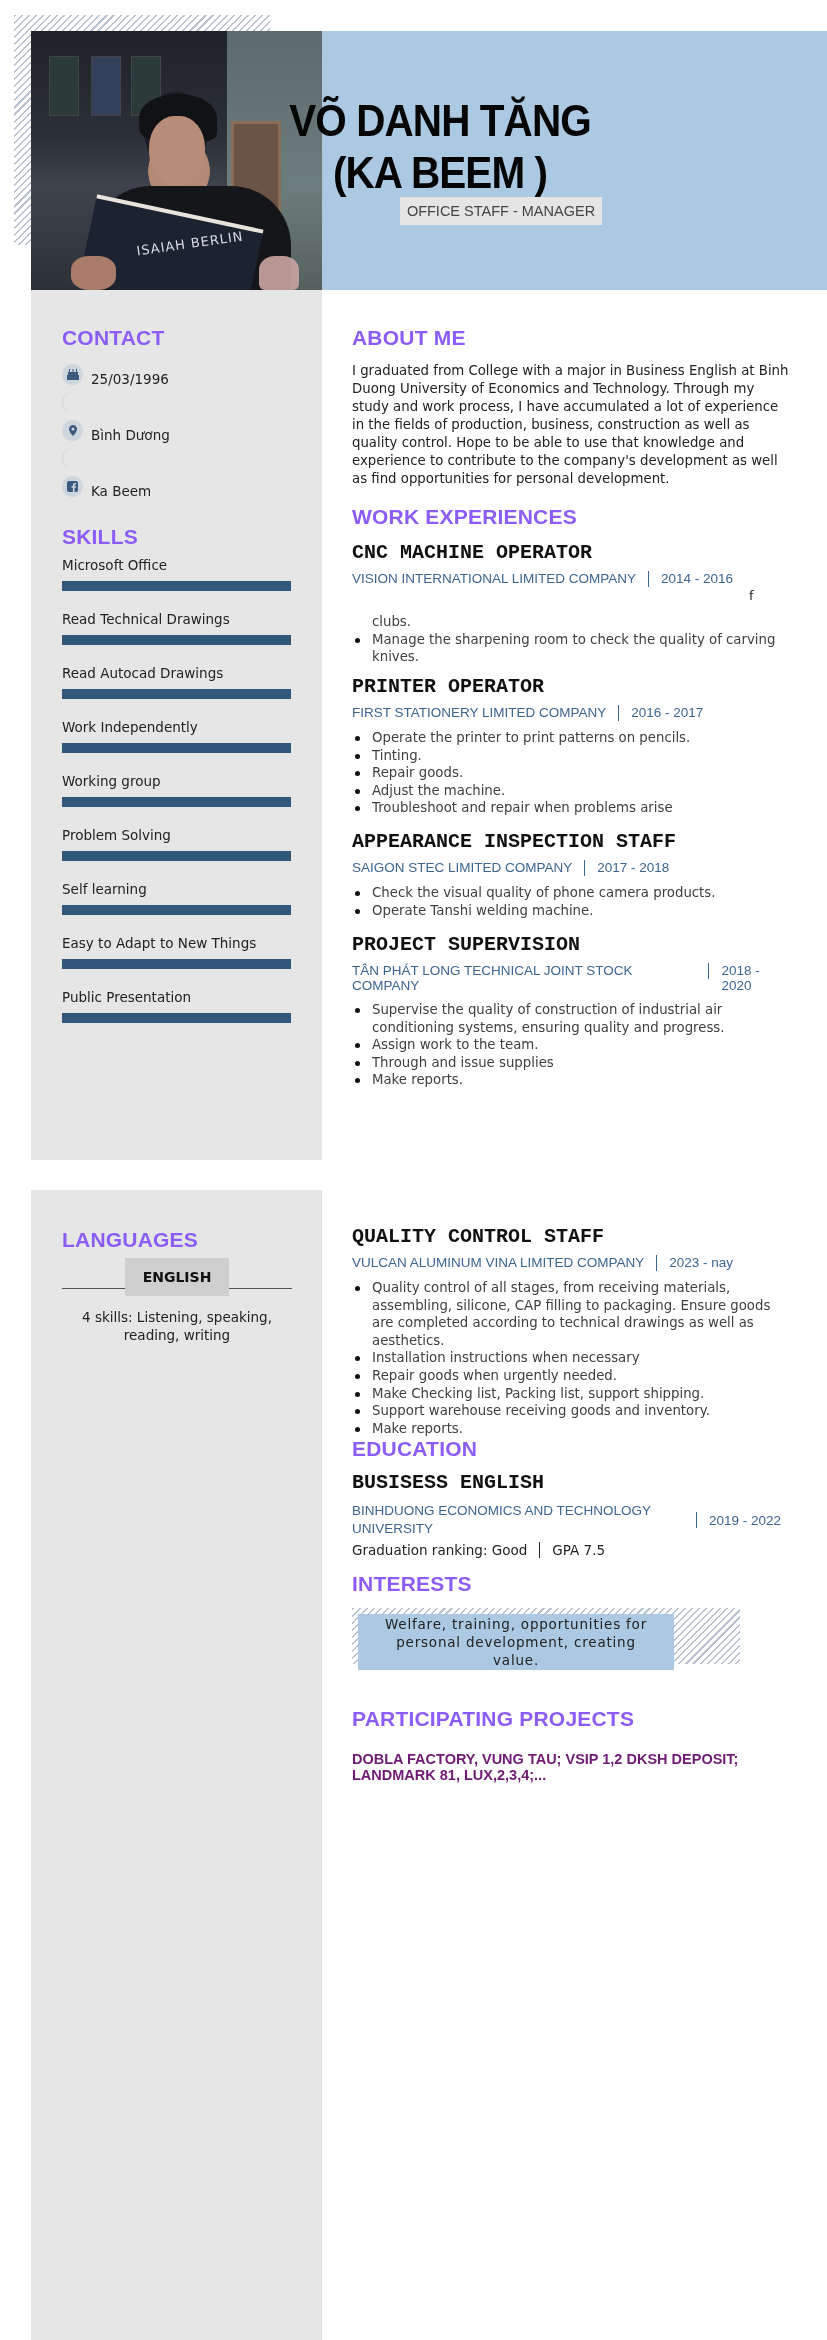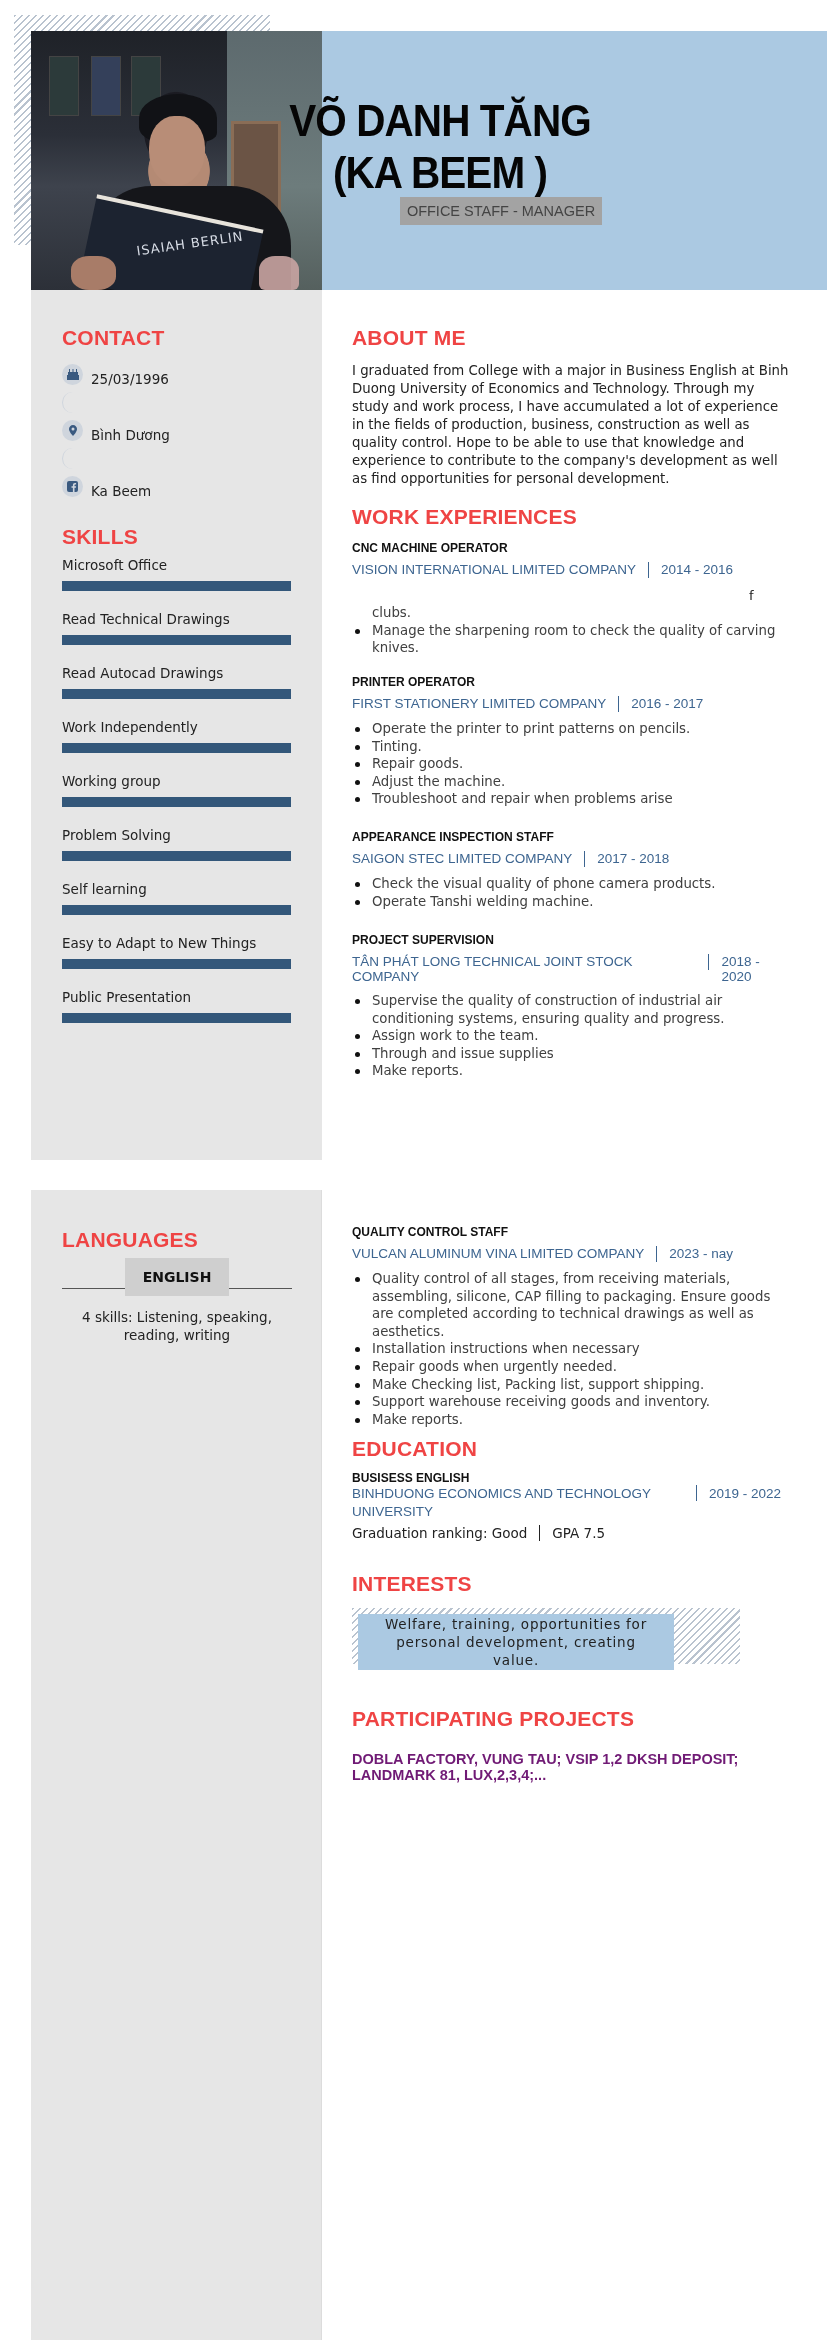--- a/index.html
+++ b/index.html
@@ -31,29 +31,29 @@
   .photo .book-title { position: absolute; left: 105px; top: 205px; color: #d8dde6; font-size: 13px; font-family: "DejaVu Sans", sans-serif; transform: rotate(-8deg); letter-spacing: 1px; }
   .photo .cup { position: absolute; left: 228px; top: 225px; width: 40px; height: 34px; background: #c9a4a2; border-radius: 40% 40% 6px 6px; opacity: .9; }
   .photo .face { position: absolute; left: 118px; top: 85px; width: 56px; height: 70px; background: #b88d77; border-radius: 45% 45% 50% 50%; }
   .photo .hair { position: absolute; left: 108px; top: 63px; width: 78px; height: 48px; background: #111216; border-radius: 50% 50% 20% 30%; }
   .photo .hand { position: absolute; left: 40px; top: 225px; width: 45px; height: 34px; background: #a87c68; border-radius: 40%; }
 
   .name-block { position: absolute; left: 250px; top: 95px; width: 380px; text-align: center; }
   .name-line { font-family: "Liberation Sans", sans-serif; font-weight: 700; font-size: 44px; line-height: 52px; color: #050505; letter-spacing: -1px; transform: scaleX(0.92); }
   .title-badge {
     position: absolute; left: 400px; top: 197px; width: 202px; height: 28px;
-    background: #a3a3a3; display: flex; align-items: center; justify-content: center;
+    background: #e5e5e5; display: flex; align-items: center; justify-content: center;
     font-family: "Liberation Sans", sans-serif; font-size: 14.5px; color: #444;
   }
 
   .side-panel { position: absolute; left: 31px; width: 291px; background: #e6e6e6; }
   .side-panel.p1 { top: 290px; height: 870px; }
   .side-panel.p2 { top: 1190px; height: 1150px; border-right: 1px solid #dcdcdc; }
 
-  .sec-title { font-family: "Liberation Sans", sans-serif; font-weight: 700; font-size: 21px; color: #ef4444; letter-spacing: 0.2px; }
+  .sec-title { font-family: "Liberation Sans", sans-serif; font-weight: 700; font-size: 21px; color: #8b5cf6; letter-spacing: 0.2px; }
 
   .contact { position: absolute; left: 62px; top: 326px; width: 250px; }
   .contact-row { display: flex; align-items: center; height: 28px; margin-top: 0; }
   .c-icon { width: 21px; height: 21px; border-radius: 50%; background: #cfd5dd; display: flex; align-items: center; justify-content: center; color: #3a5a80; font-size: 11px; margin-right: 8px; flex: 0 0 21px; }
   .c-icon.empty { background: transparent; border-left: 1px solid #cfd5dd; border-radius: 50%; }
   .c-text { font-size: 13.5px; color: #222; margin-top: 9px; }
 
   .skills { position: absolute; left: 62px; top: 525px; width: 230px; }
   .skill { height: 54px; }
   .skill-label { font-size: 13.5px; color: #222; height: 20px; line-height: 20px; }
@@ -62,31 +62,31 @@
   .lang { position: absolute; left: 62px; top: 1228px; width: 230px; }
   .lang-badge-wrap { position: relative; height: 40px; margin-top: 6px; }
   .lang-line { position: absolute; left: 0; right: 0; top: 30px; height: 1px; background: #555; }
   .lang-badge { position: absolute; left: 63px; top: 0; width: 104px; height: 38px; background: #cfcfcf; display: flex; align-items: center; justify-content: center; font-weight: 700; font-size: 14px; color: #111; }
   .lang-desc { text-align: center; font-size: 13.5px; line-height: 18px; color: #222; margin-top: 10px; }
 
   .main { position: absolute; left: 352px; width: 440px; }
   .about { top: 326px; }
   .about-text { font-size: 13.3px; line-height: 18px; color: #222; margin-top: 12px; }
 
-  .job-title { font-family: Liberation Sans, sans-serif; font-weight: 700; font-size: 12px; color: #111; }
+  .job-title { font-family: Liberation Mono, monospace; font-weight: 700; font-size: 20px; color: #111; }
   .job-meta { display: flex; font-family: "Liberation Sans", sans-serif; font-size: 13.5px; color: #3d6590; margin-top: 7px; }
   .job-meta .sep { display: inline-block; width: 1px; height: 16px; background: #3d6590; margin: 0 12px; }
   .bullets { list-style: none; margin-top: 8px; }
   .bullets li { position: relative; padding-left: 20px; font-size: 13.3px; line-height: 17.6px; color: #404040; }
   .bullets li::before { content: ""; position: absolute; left: 3px; top: 7px; width: 5px; height: 5px; border-radius: 50%; background: #111; }
   .bullets li.cont::before { display: none; }
 
   .stray { position: absolute; left: 749px; top: 588px; font-size: 13px; color: #222; }
 
-  .edu-row { display: flex; align-items: flex-start; margin-top: 0; font-family: "Liberation Sans", sans-serif; color: #3d6590; font-size: 13.5px; }
+  .edu-row { display: flex; align-items: center; margin-top: 8px; font-family: "Liberation Sans", sans-serif; color: #3d6590; font-size: 13.5px; }
   .edu-school { width: 300px; line-height: 18px; }
   .edu-dates { display: flex; align-items: center; margin-left: 44px; }
   .edu-dates .sep { width: 1px; height: 16px; background: #3d6590; margin-right: 12px; display: inline-block; }
   .edu-rank { font-size: 13.5px; color: #222; margin-top: 4px; display: flex; align-items: center; }
   .edu-rank .sep { width: 1px; height: 16px; background: #222; margin: 0 12px; display: inline-block; }
 
   .interest-wrap { position: relative; margin-top: 12px; width: 393px; height: 62px; }
   .interest-hatch { position: absolute; left: 0; top: 0; width: 388px; height: 56px; background: repeating-linear-gradient(135deg, #b9c3cf 0 1.5px, transparent 1.5px 5px); }
   .interest-box { position: absolute; left: 6px; top: 6px; width: 316px; height: 56px; background: #abc9e2; display: flex; align-items: center; justify-content: center; text-align: center; font-size: 13.5px; line-height: 18px; letter-spacing: 0.8px; color: #222; padding: 0 20px; }
 

